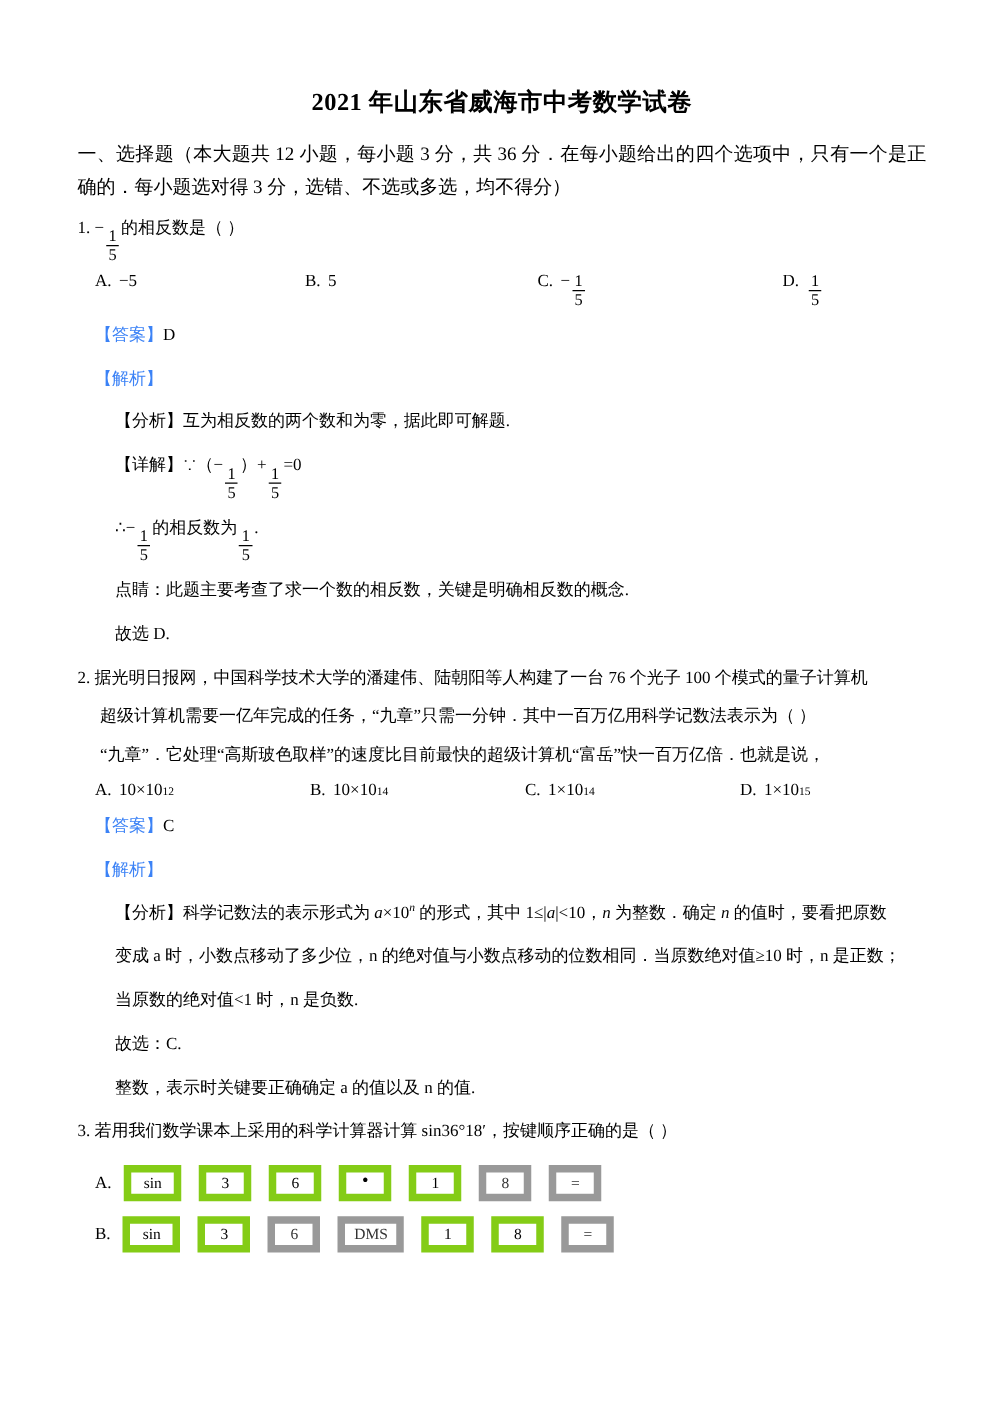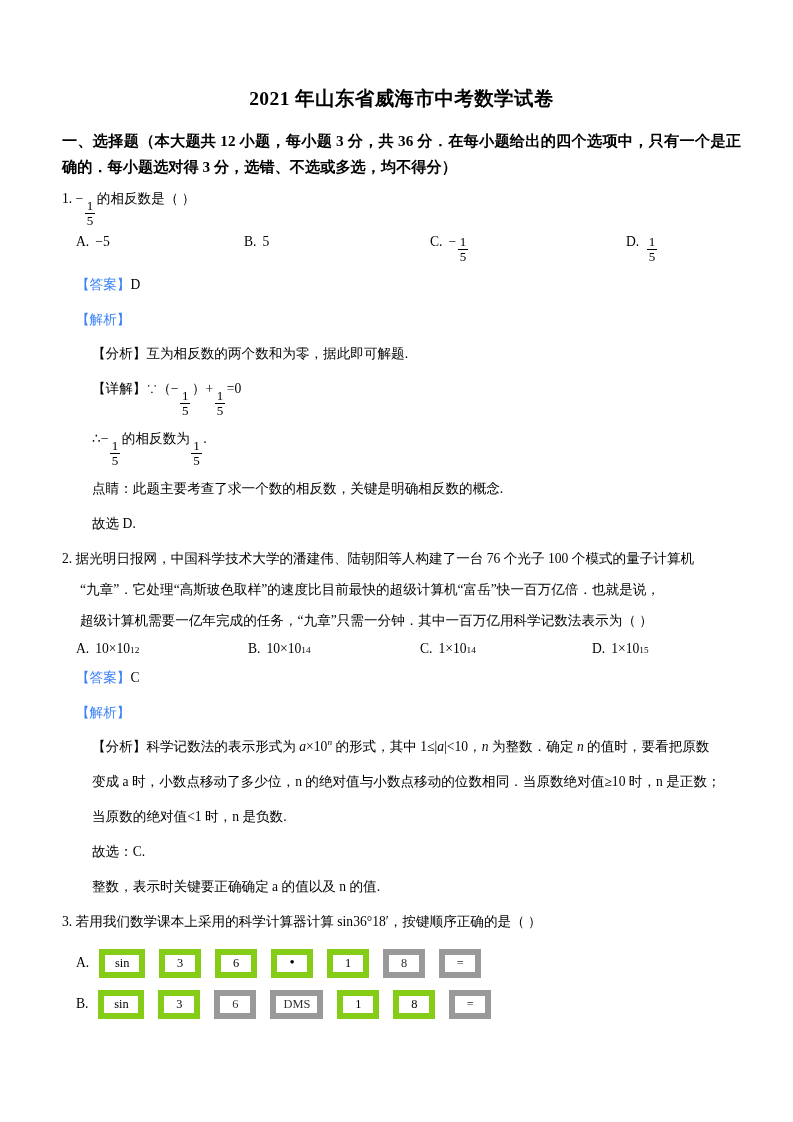--- a/index.html
+++ b/index.html
@@ -12,33 +12,33 @@
     height: 1122px;
     font-family: "Liberation Serif", "DejaVu Serif", serif;
     color: #000000;
     position: relative;
     overflow: hidden;
   }
   .page {
     width: 793px;
     height: 994px;
     box-sizing: border-box;
-    padding: 75px 52px 0 62px;
+    padding: 58px 52px 0 62px;
     position: relative;
   }
   .doc-title {
     text-align: center;
     font-size: 19.5px;
     font-weight: bold;
     letter-spacing: 0.4px;
     margin: 10px 0 16px 0;
   }
   .section-head {
     font-size: 15.2px;
-    font-weight: bold;
+    font-weight: normal;
     line-height: 1.72;
     text-align: justify;
     margin-bottom: 6px;
   }
   .q-line {
     font-size: 13.6px;
     line-height: 1.95;
     text-align: justify;
     margin: 3px 0;
   }
@@ -206,22 +206,22 @@
   <div class="para ml">
     <span class="lbl">点睛：</span><span>此题主要考查了求一个数的相反数，关键是明确相反数的概念.</span>
   </div>
 
   <div class="para ml">故选 D.</div>
 
   <div class="q-body">
     <span>2.</span>
     <span>据光明日报网，中国科学技术大学的潘建伟、陆朝阳等人构建了一台 76 个光子 100 个模式的量子计算机</span>
   </div>
+  <div class="q-body indent">超级计算机需要一亿年完成的任务，“九章”只需一分钟．其中一百万亿用科学记数法表示为（      ）</div>
   <div class="q-body indent">“九章”．它处理“高斯玻色取样”的速度比目前最快的超级计算机“富岳”快一百万亿倍．也就是说，</div>
-  <div class="q-body indent">超级计算机需要一亿年完成的任务，“九章”只需一分钟．其中一百万亿用科学记数法表示为（      ）</div>
 
   <div class="opts opts-q2">
     <span class="opt w1">
       <span class="lab">A.</span>
       <span>10×10</span>
         <sup>12</sup>
     </span>
     <span class="opt w2">
       <span class="lab">B.</span>
       <span>10×10</span>

